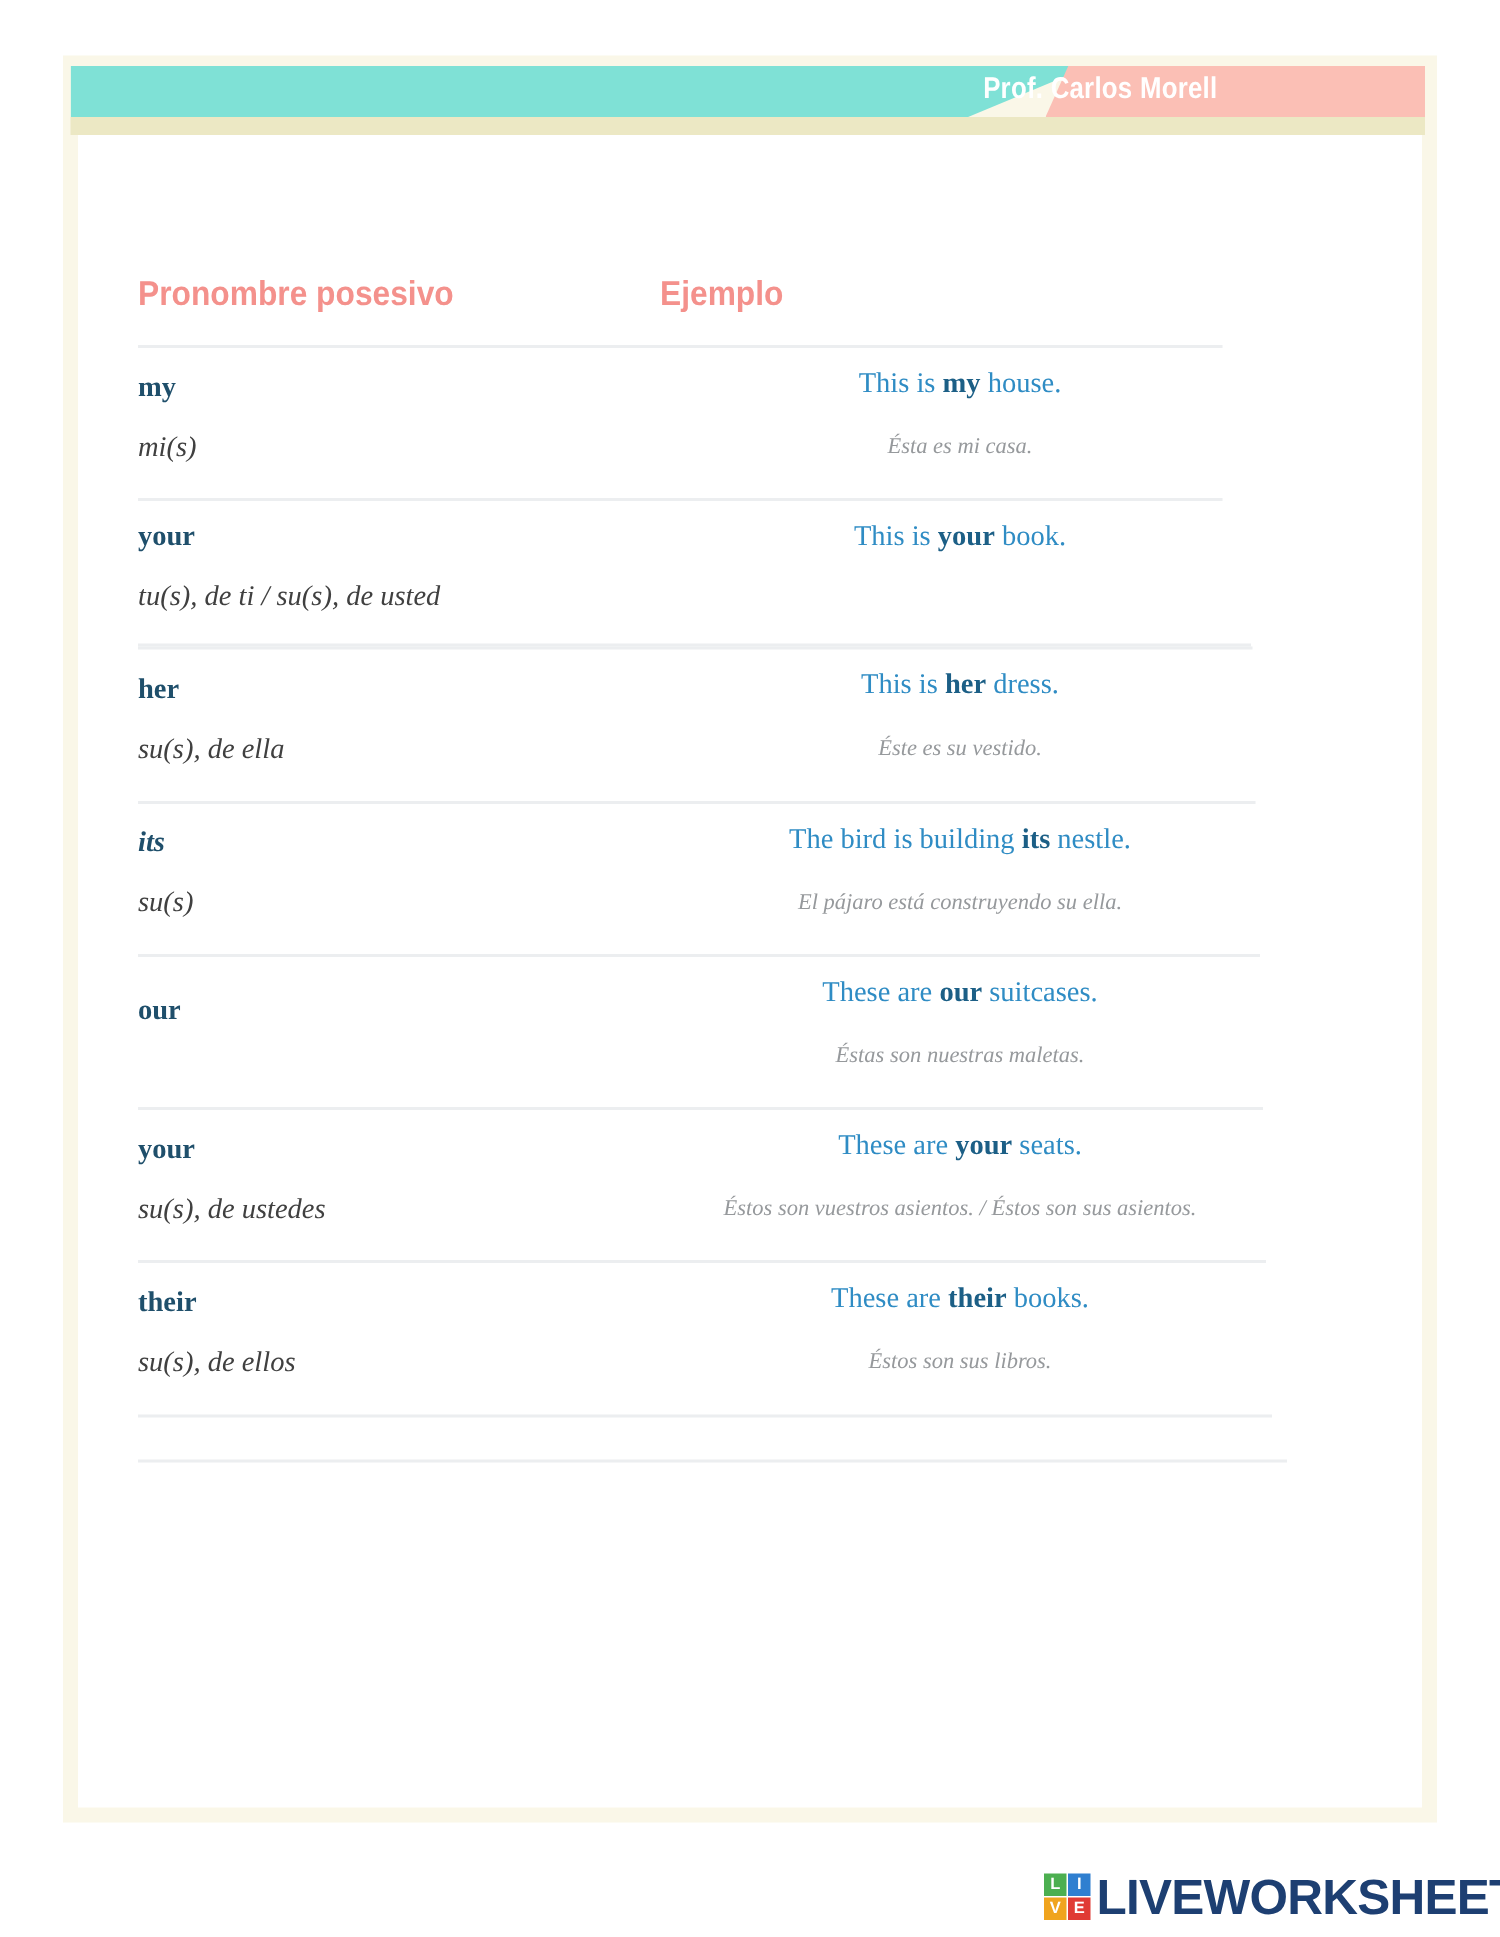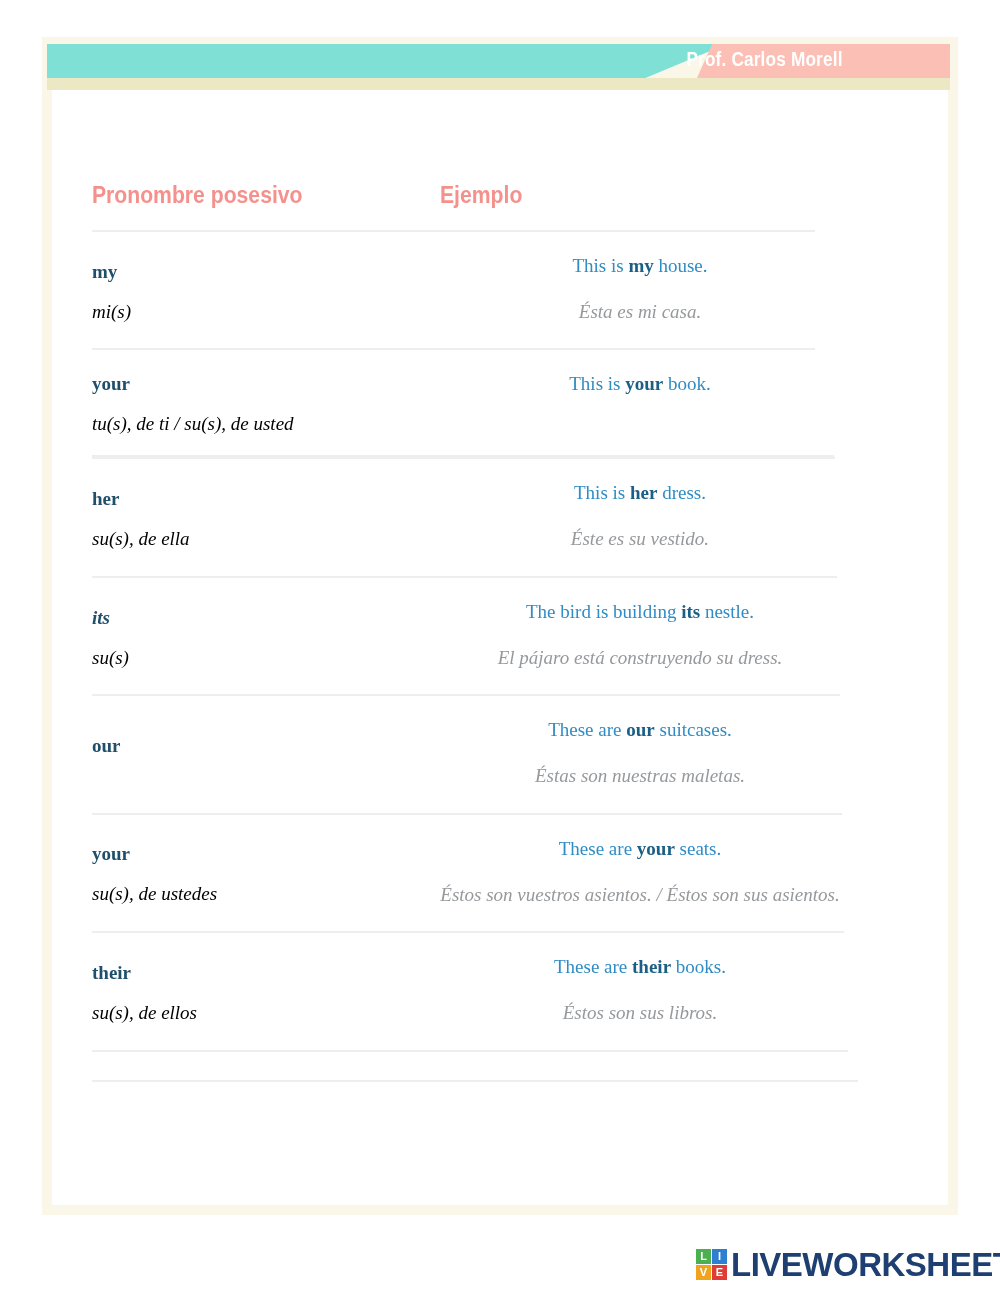--- a/index.html
+++ b/index.html
@@ -34,21 +34,20 @@
     background: #ffffff;
   }
 
   
   .banner {
     position: absolute;
     left: 42px;
     top: 44px;
     width: 784px;
     height: 46px;
-    padding-left: 31px;
   }
   .banner-teal {
     position: absolute;
     left: 5px;
     top: 0;
     width: 680px;
     height: 34px;
     background: #7fe1d6;
     clip-path: polygon(0 0, 100% 0, 88% 100%, 0 100%);
   }
@@ -117,21 +116,21 @@
   .divider.w3 { width: 743px; }
   .divider.w4 { width: 745px; }
   .divider.w5 { width: 748px; }
   .divider.w6 { width: 750px; }
   .divider.w7 { width: 752px; }
   .divider.w8 { width: 756px; }
   .divider.w9 { width: 766px; }
 
   .row {
     display: flex;
-    padding: 24px 0 22px 0;
+    padding: 14px 0 22px 0;
     box-sizing: border-box;
   }
   .cell-pronoun {
     width: 348px;
     flex: none;
     display: flex;
     flex-direction: column;
     justify-content: center;
   }
   .cell-example {
@@ -141,39 +140,39 @@
   }
   .pronoun-en {
     color: #1f4f6b;
     font-weight: bold;
     font-size: 19px;
     line-height: 1.0;
     margin-bottom: 21px;
   }
   .pronoun-en.italic { font-style: italic; }
   .pronoun-es {
-    color: #000000;
+    color: #404040;
     font-style: italic;
     font-size: 19px;
     line-height: 1.0;
   }
   .ex-en {
     color: #2f8cc4;
     font-size: 19px;
     line-height: 1.0;
     margin-bottom: 22px;
   }
   .ex-en b {
     color: #1c5f86;
     font-weight: bold;
   }
   .ex-es {
     color: #96999c;
     font-style: italic;
-    font-size: 19px;
+    font-size: 15px;
     line-height: 1.55;
   }
 
   
   .footer-logo {
     position: absolute;
     left: 696px;
     top: 1248px;
     display: flex;
     align-items: center;
@@ -264,21 +263,21 @@
         </div>
       </div>
       <div class="divider w4"></div>
       <div class="row">
         <div class="cell-pronoun">
           <div class="pronoun-en italic">its</div>
           <div class="pronoun-es">su(s)</div>
         </div>
         <div class="cell-example">
           <div class="ex-en"><span>The bird is building </span><b>its</b><span> nestle.</span></div>
-          <div class="ex-es">El pájaro está construyendo su dress.</div>
+          <div class="ex-es">El pájaro está construyendo su ella.</div>
         </div>
       </div>
       <div class="divider w5"></div>
       <div class="row">
         <div class="cell-pronoun">
           <div class="pronoun-en">our</div>
         </div>
         <div class="cell-example">
           <div class="ex-en"><span>These are </span><b>our</b><span> suitcases.</span></div>
           <div class="ex-es">Éstas son nuestras maletas.</div>

